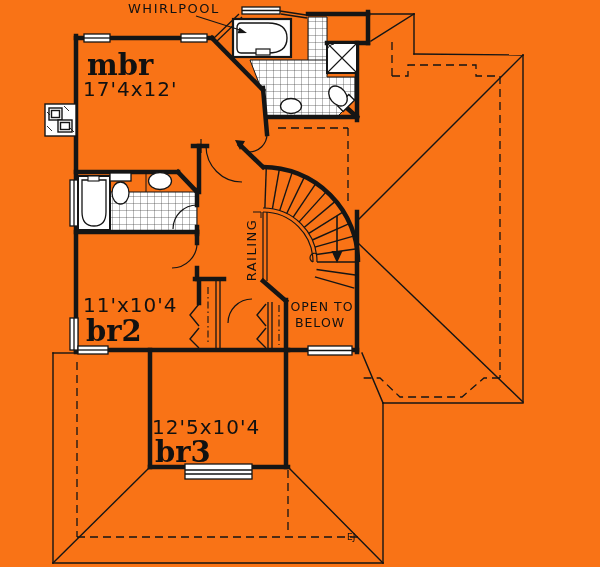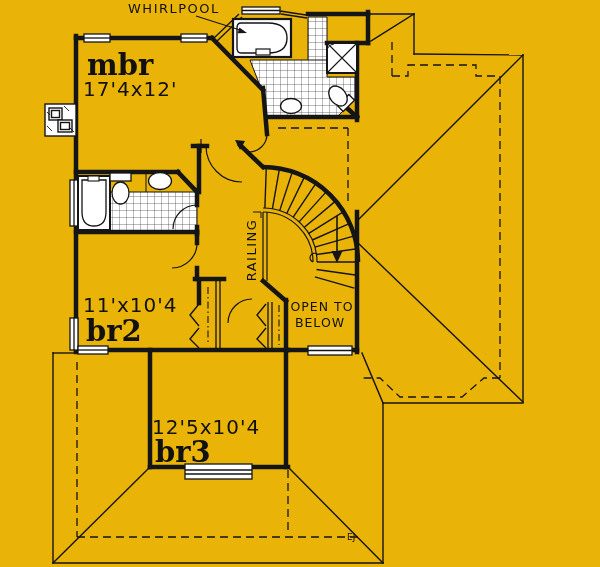--- a/index.html
+++ b/index.html
@@ -1,16 +1,16 @@
 <!DOCTYPE html>
 <html><head>
 <meta charset="utf-8">
 <style>
   html,body{margin:0;padding:0;background:#ffffff;}
-  .stage{position:relative;width:600px;height:567px;background:#eab308;overflow:hidden;
+  .stage{position:relative;width:600px;height:567px;background:#f97316;overflow:hidden;
          font-family:"DejaVu Sans",sans-serif;}
   svg{display:block;}
   text{fill:#111;}
   .dimtxt{font-family:"DejaVu Sans",sans-serif;font-size:20px;letter-spacing:1px;}
   .roomtxt{font-family:"DejaVu Serif",serif;font-weight:bold;font-size:29px;}
   .smalltxt{font-family:"DejaVu Sans",sans-serif;font-size:12.5px;letter-spacing:1px;}
   .annot{font-family:"DejaVu Sans",sans-serif;font-size:13px;letter-spacing:1.5px;}
   .tiny{font-family:"DejaVu Sans",sans-serif;font-size:9px;}
 </style>
 </head>

